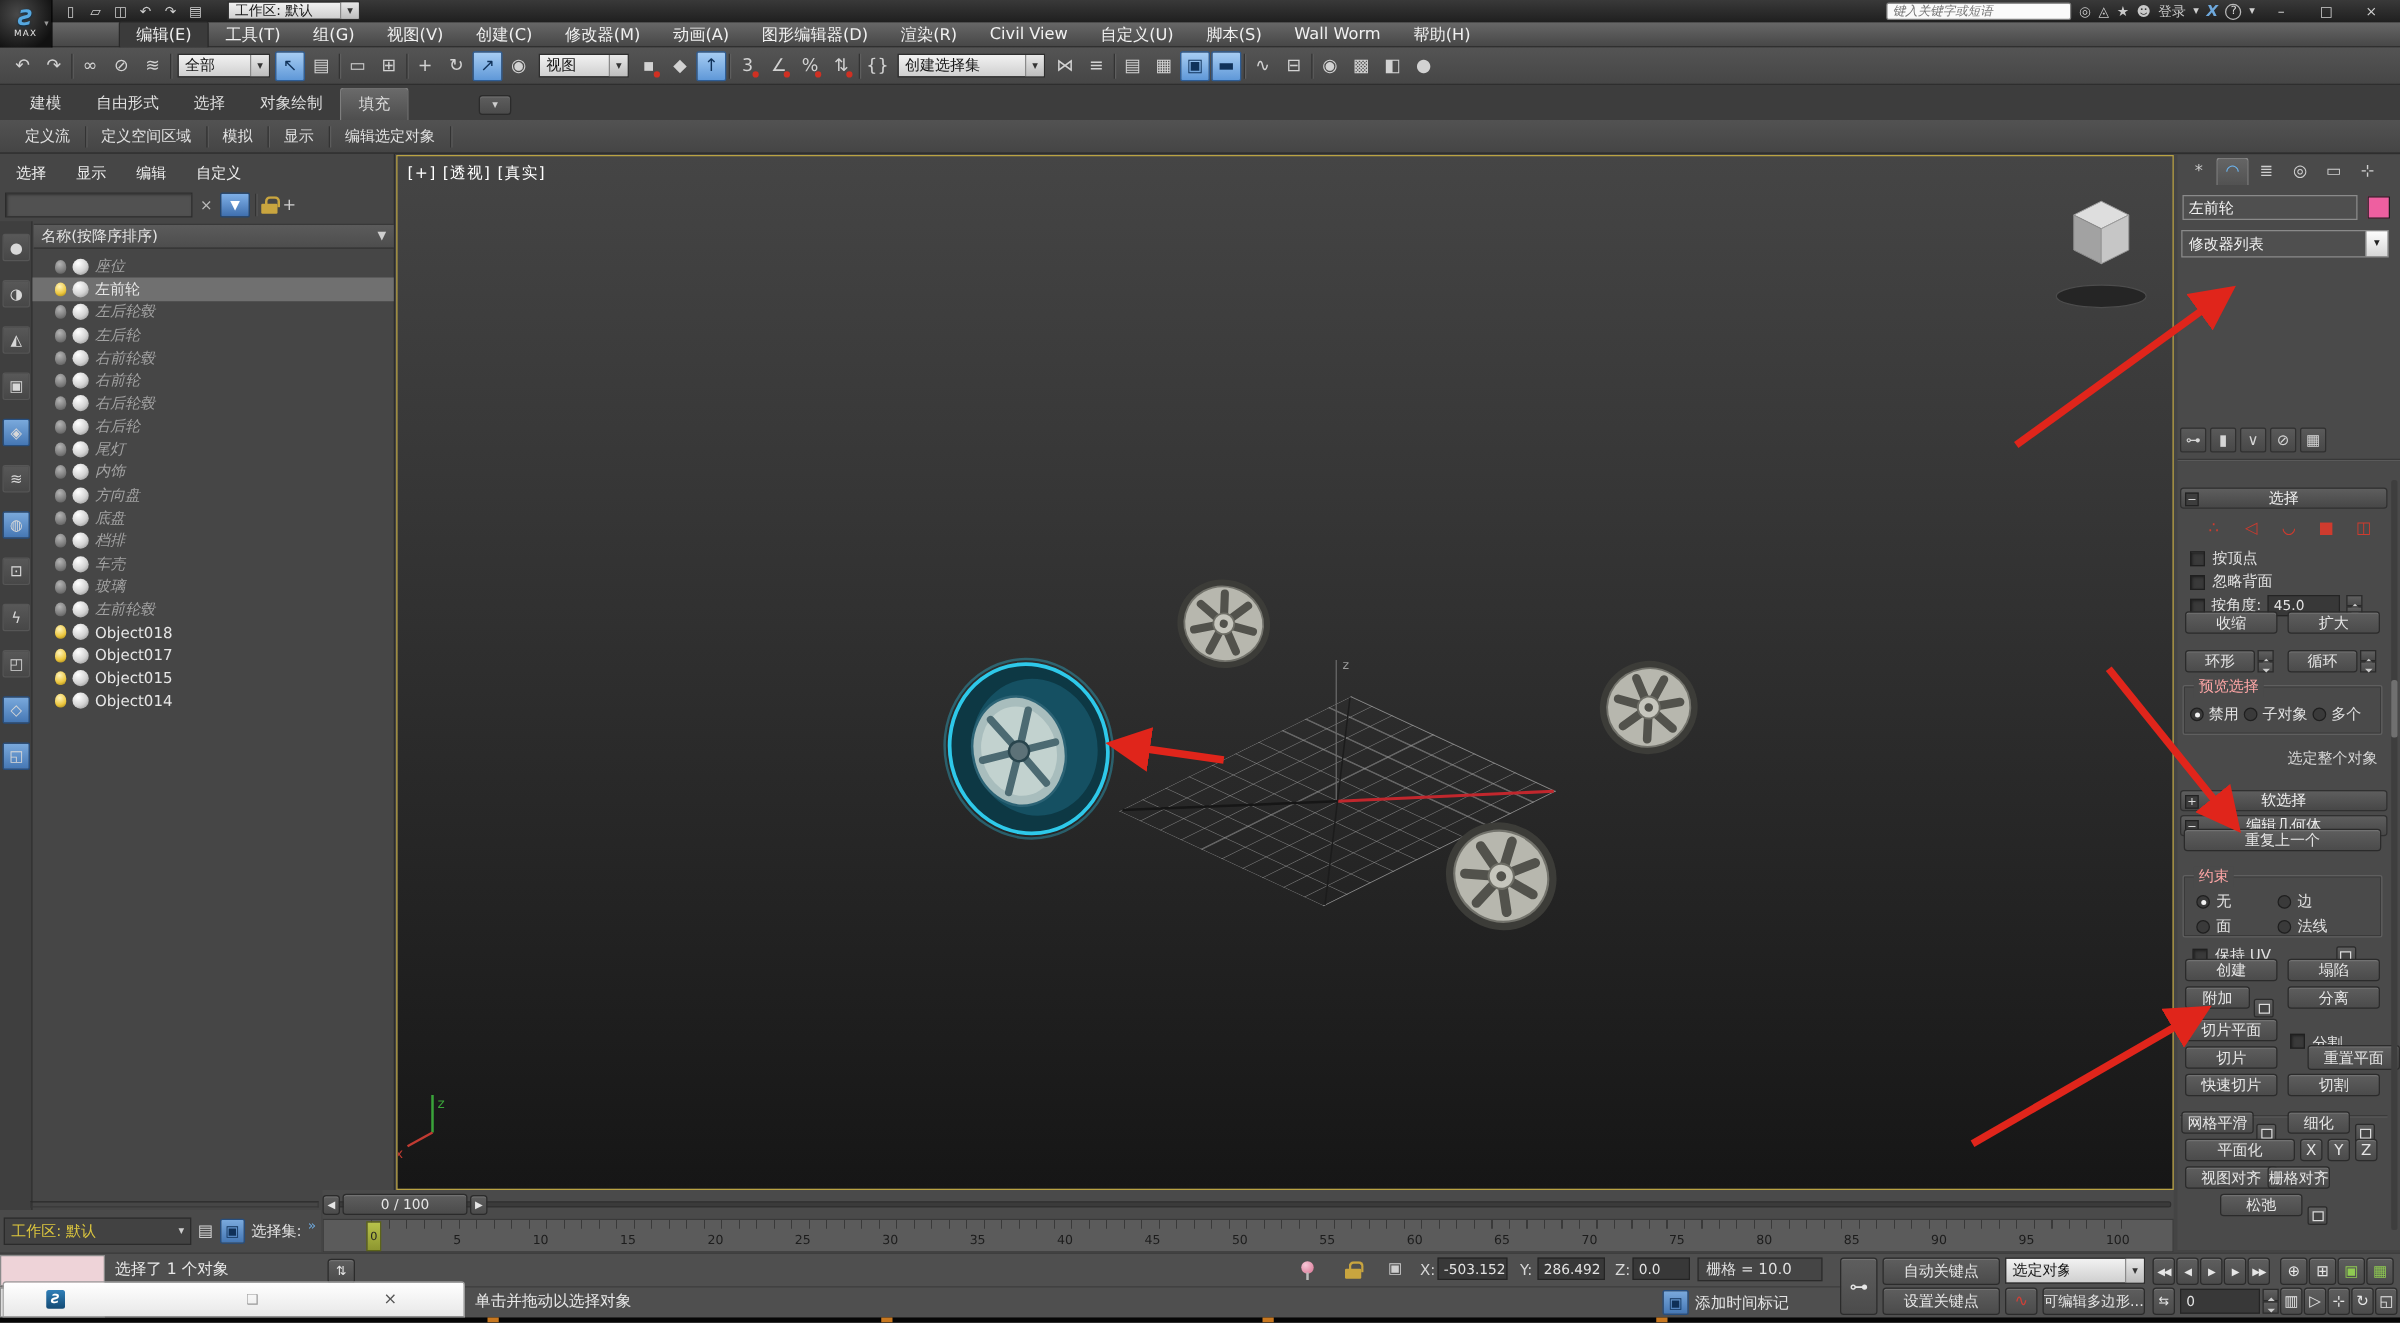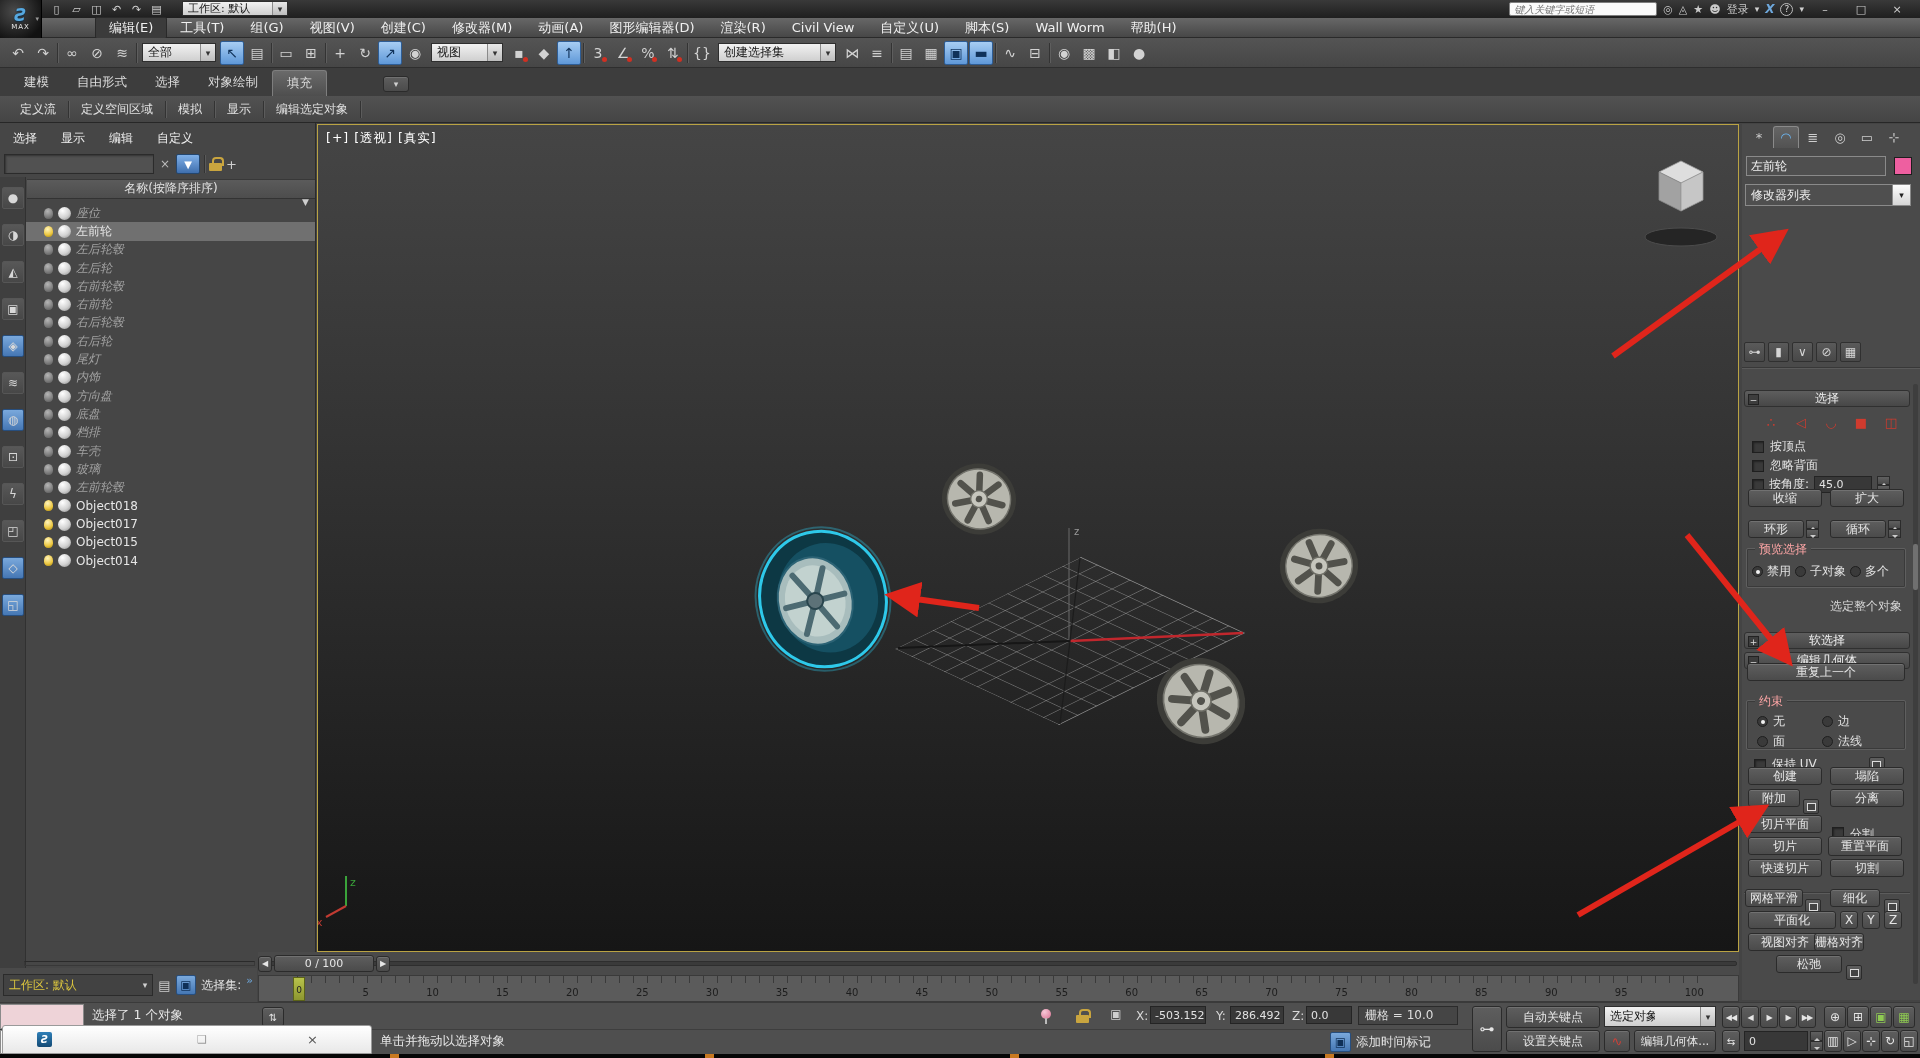--- a/index.html
+++ b/index.html
@@ -87,21 +87,21 @@
     border:1px solid #383838; border-top-color:#2a2a2a; }
   #exp-menu { left:2px; top:3px; height:24px; gap:2px; }
   .expm { padding:0 11px; font-size:12px; color:#eee; }
   #exp-search-row { left:4px; top:30px; height:22px; gap:4px; }
   #exp-search { width:150px; height:20px; background:#515151; border:1px solid #2b2b2b; box-shadow:inset 1px 1px 2px #333; }
   #exp-clear { color:#bbb; font-size:12px; width:14px; text-align:center; }
   #exp-funnel { width:24px; height:20px; background:linear-gradient(#7fb0e8,#3f6fae); border:1px solid #24466e; border-radius:2px;
     display:flex; align-items:center; justify-content:center; color:#fff; font-size:10px; }
   .exp-sep { width:1px; height:18px; background:#333; box-shadow:1px 0 0 #5a5a5a; }
   #exp-head { left:27px; top:56px; right:0; height:20px; background:linear-gradient(#5b5b5b,#4d4d4d);
-    border-top:1px solid #383838; border-bottom:1px solid #333; display:flex; align-items:center; padding:0 6px; color:#e4e4e4;flex-direction:column; }
+    border-top:1px solid #383838; border-bottom:1px solid #333; display:flex; align-items:center; padding:0 6px; color:#e4e4e4; }
   #exp-head .caret { margin-left:auto; }
   #exp-strip { left:0; top:54px; bottom:0; width:26px; background:#3f3f3f; border-right:1px solid #313131; }
   .sicon { position:absolute; left:2px; width:22px; height:22px; border:1px solid #565656; border-radius:2px;
     background:linear-gradient(#585858,#474747); display:flex; align-items:center; justify-content:center; }
   .sicon .g { font-size:12px; color:#d8d8d8; }
   .sicon.hl { background:linear-gradient(#7aa9dc,#4577b4); border-color:#274e7e; }
   #exp-rows { left:26px; top:81px; right:0; }
   .erow { height:18.3px; display:flex; align-items:center; padding-left:18px; gap:5px; position:relative; }
   .erow.selected { background:#707070; }
   .bulb { width:9px; height:11px; border-radius:50% 50% 42% 42%;
@@ -890,21 +890,21 @@
       <span class="minibox" style="position:absolute;left:61px;top:1px"></span>
       <span class="btn3" style="position:absolute;left:88px;width:74px;height:18px">分离</span>
     </div>
     <div class="prow" style="top:700px">
       <span class="btn3" style="position:absolute;left:6px;width:74px;height:18px">切片平面</span>
       <span class="cb" style="position:absolute;left:90px;top:3px"></span>
       <span class="plabel" style="position:absolute;left:108px;top:2px">分割</span>
     </div>
     <div class="prow" style="top:722px">
       <span class="btn3" style="position:absolute;left:6px;width:74px;height:18px">切片</span>
-      <span class="btn3" style="position:absolute;left:86px;width:74px;height:20px">重置平面</span>
+      <span class="btn3" style="position:absolute;left:104px;width:74px;height:20px">重置平面</span>
     </div>
     <div class="prow" style="top:744px">
       <span class="btn3" style="position:absolute;left:6px;width:74px;height:18px">快速切片</span>
       <span class="btn3" style="position:absolute;left:88px;width:74px;height:18px">切割</span>
     </div>
     <div class="abs" style="left:2px;top:768px;width:166px;height:1px;background:#3a3a3a;box-shadow:0 1px 0 #5c5c5c"></div>
     <div class="prow" style="top:774px">
       <span class="btn3" style="position:absolute;left:3px;width:58px;height:18px">网格平滑</span>
       <span class="minibox" style="position:absolute;left:63px;top:1px"></span>
       <span class="btn3" style="position:absolute;left:88px;width:50px;height:18px">细化</span>
@@ -1003,21 +1003,21 @@
     <span id="keyicon" class="btn3 abs">⊶</span>
     <span id="autokey" class="btn3 abs">自动关键点</span>
     <span id="setkey" class="btn3 abs">设置关键点</span>
     <div id="seldrop" class="sel-light">
       <span class="tx">选定对象</span>
         <span class="ar">▾</span>
     </div>
     <span id="kfcurve" class="btn3 abs">
         <span class="g">∿</span>
       </span>
-    <span id="keyfilters" class="btn3 abs">编辑几何体...</span>
+    <span id="keyfilters" class="btn3 abs">可编辑多边形...</span>
     <div id="playback" class="flex">
 
     <span class="btn3 pbtn">
           <span>◀◀</span>
         </span>
         <span class="btn3 pbtn">
           <span>◀</span>
         </span>
         <span class="btn3 pbtn">
           <span>▶</span>

